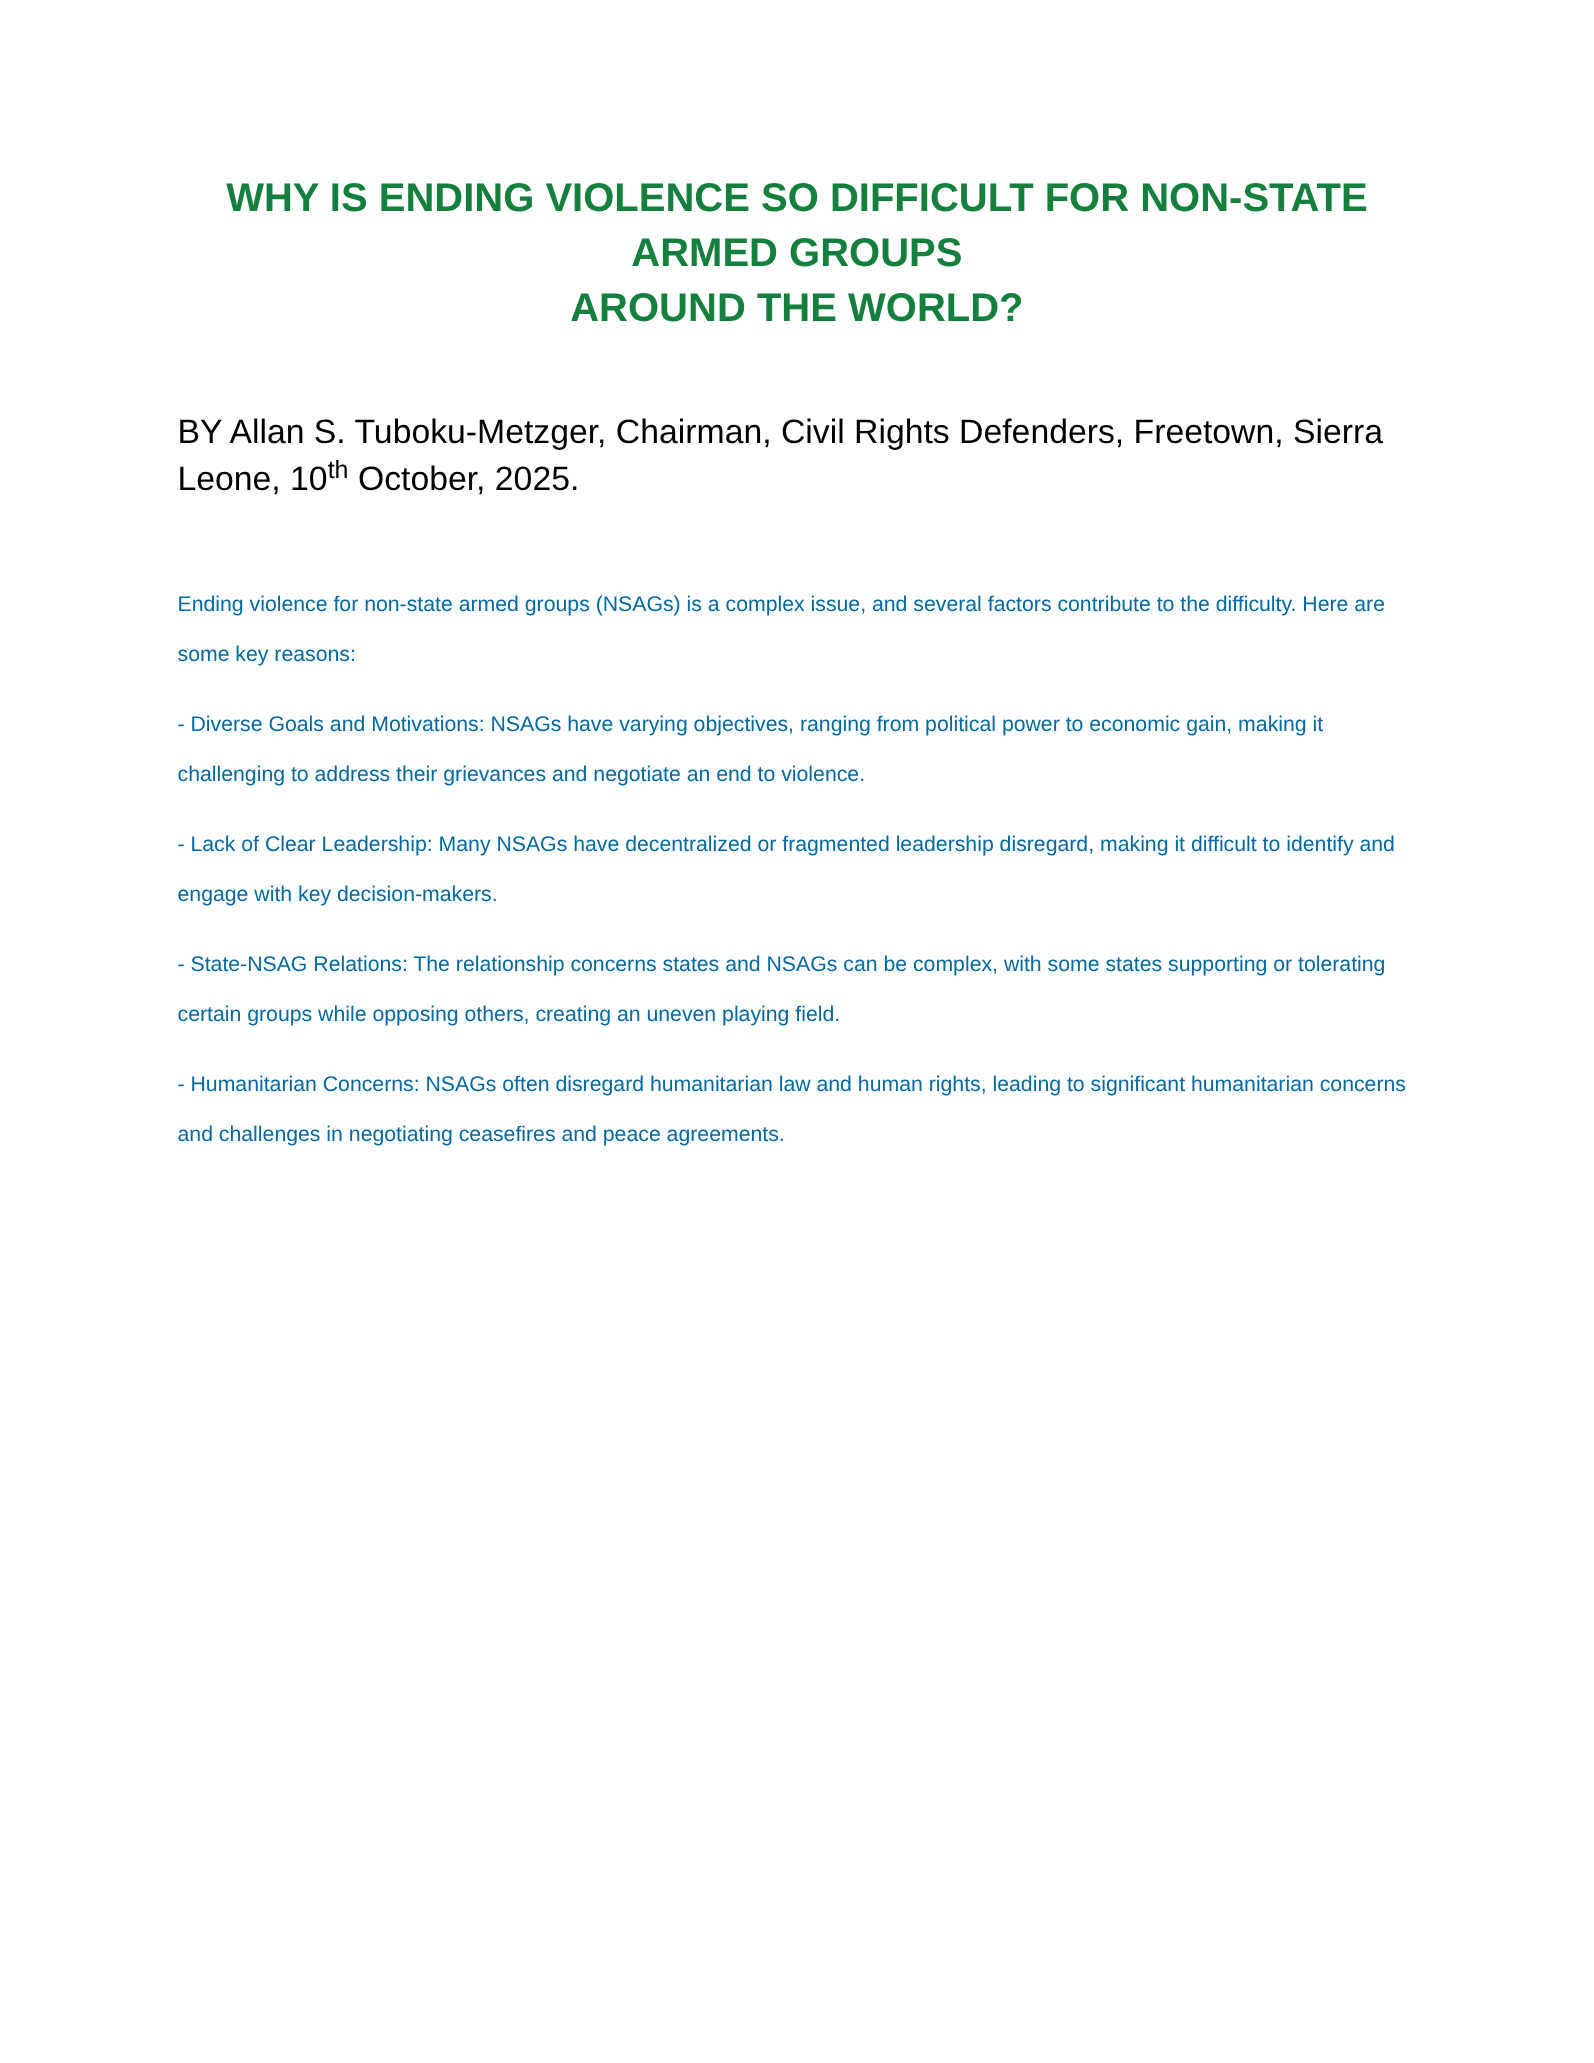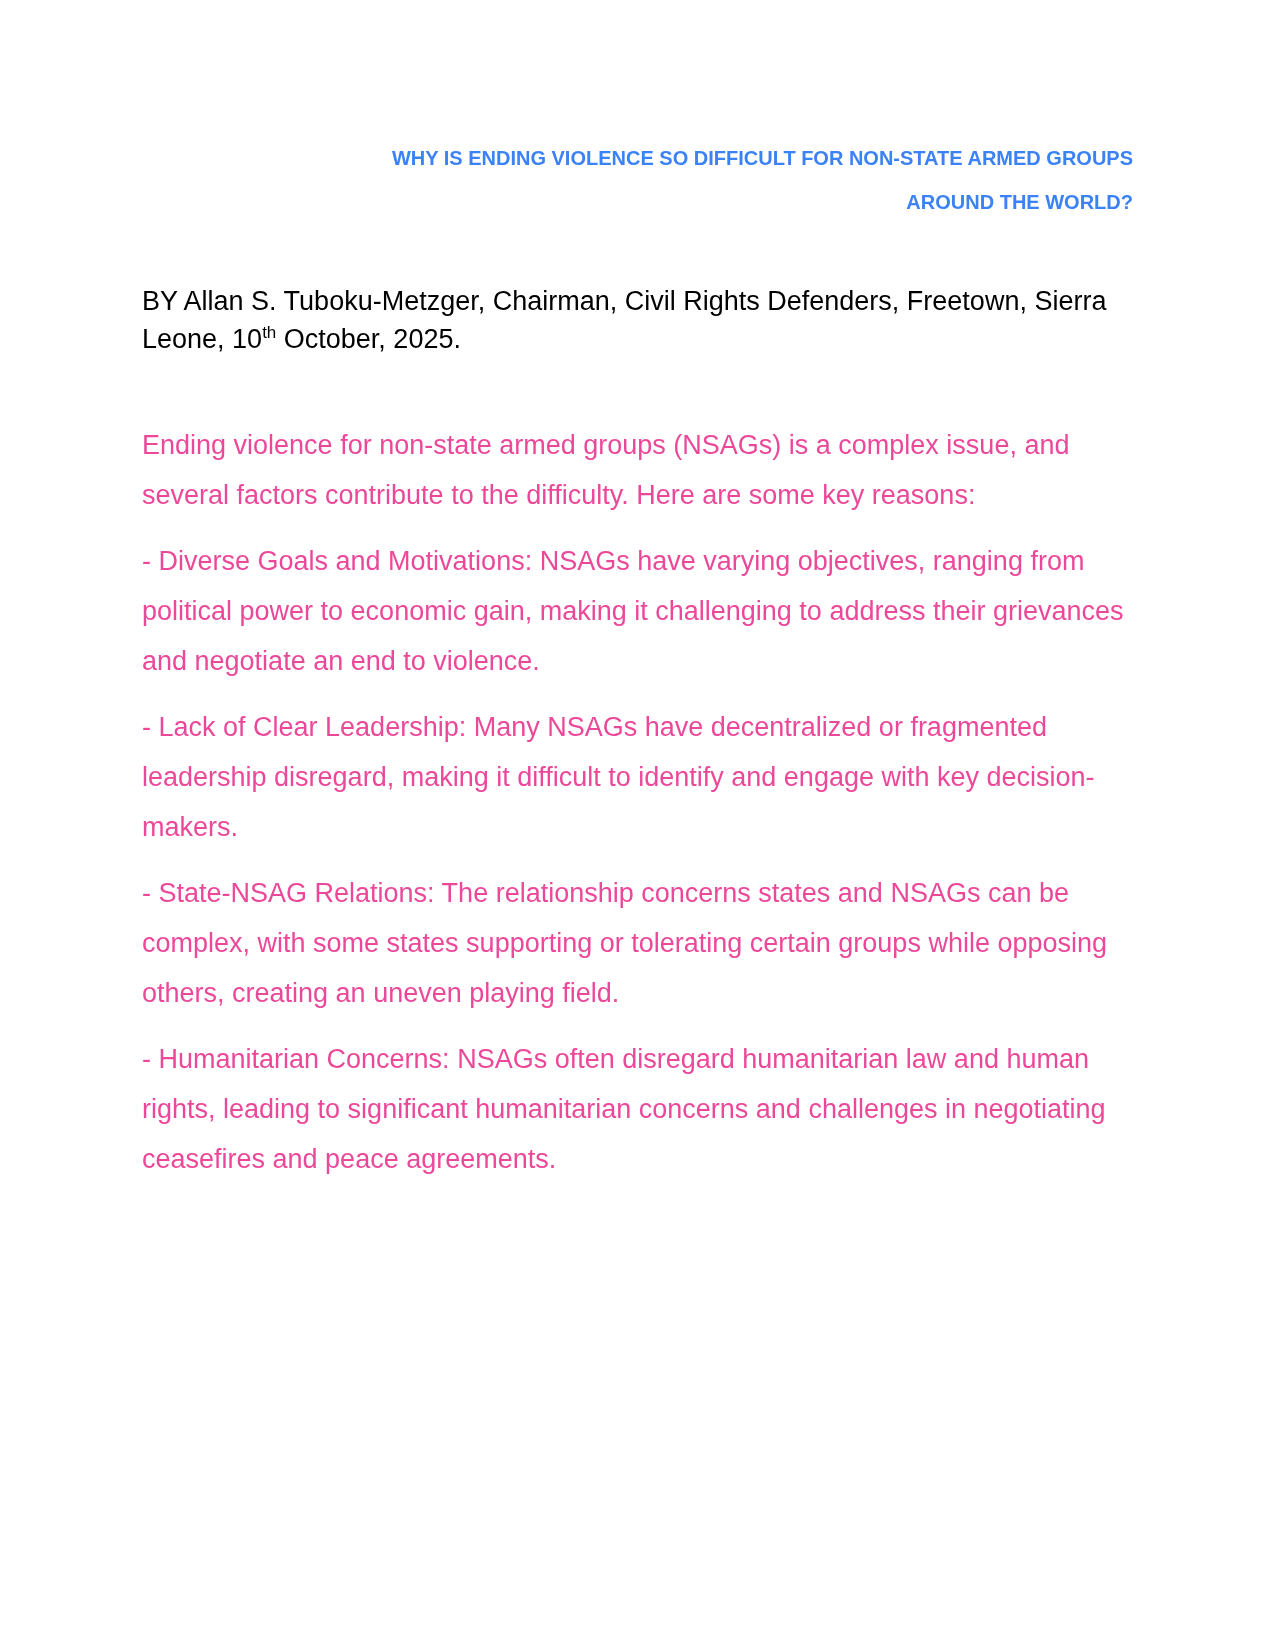--- a/index.html
+++ b/index.html
@@ -10,43 +10,43 @@
   .page {
     position: relative;
     width: 1275px;
     height: 1650px;
     background: #ffffff;
     color: #000000;
     overflow: hidden;
     padding: 136px 142px 0 142px;
   }
   .doc-title {
-    font-size: 20px;
+    font-size: 32px;
     font-weight: bold;
     line-height: 44px;
-    text-align: right;
-    color: #3b82f6;
+    text-align: center;
+    color: #15803d;
   }
   .byline {
     margin-top: 58px;
     font-size: 27px;
     font-weight: normal;
     line-height: 38px;
     color: #000000;
   }
   .byline sup {
-    font-size: 17px;
+    font-size: 20px;
     line-height: 0;
     vertical-align: super;
   }
   .body-copy { margin-top: 62px; }
   .body-para {
-    font-size: 27px;
-    line-height: 50px;
-    color: #ec4899;
+    font-size: 17px;
+    line-height: 40px;
+    color: #0369a1;
     margin-bottom: 16px;
   }
 </style>
 </head>
 <body>
 
 <div class="page">
 
   <h1 class="doc-title">
     <span>WHY IS ENDING VIOLENCE SO DIFFICULT FOR NON-STATE ARMED GROUPS</span><br>

